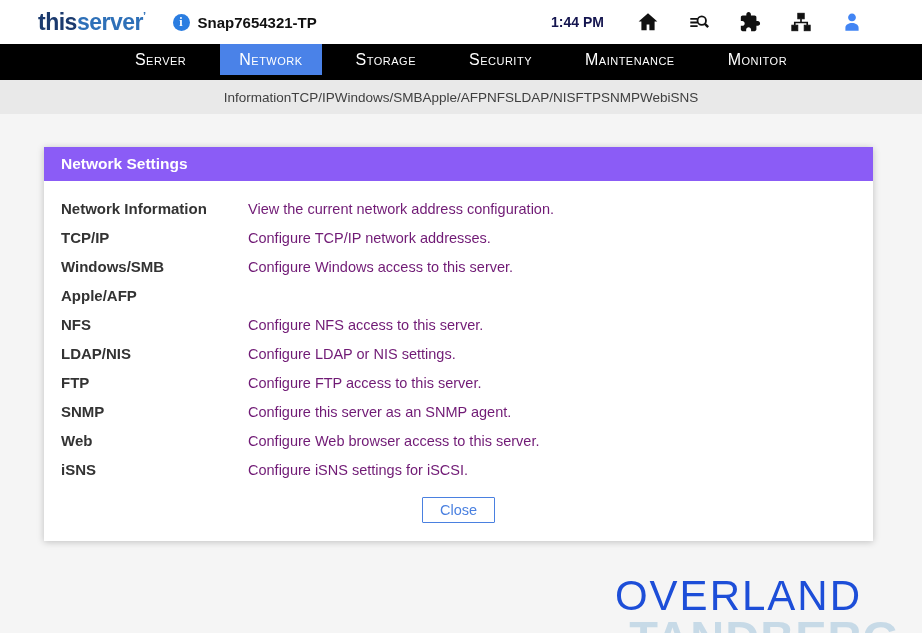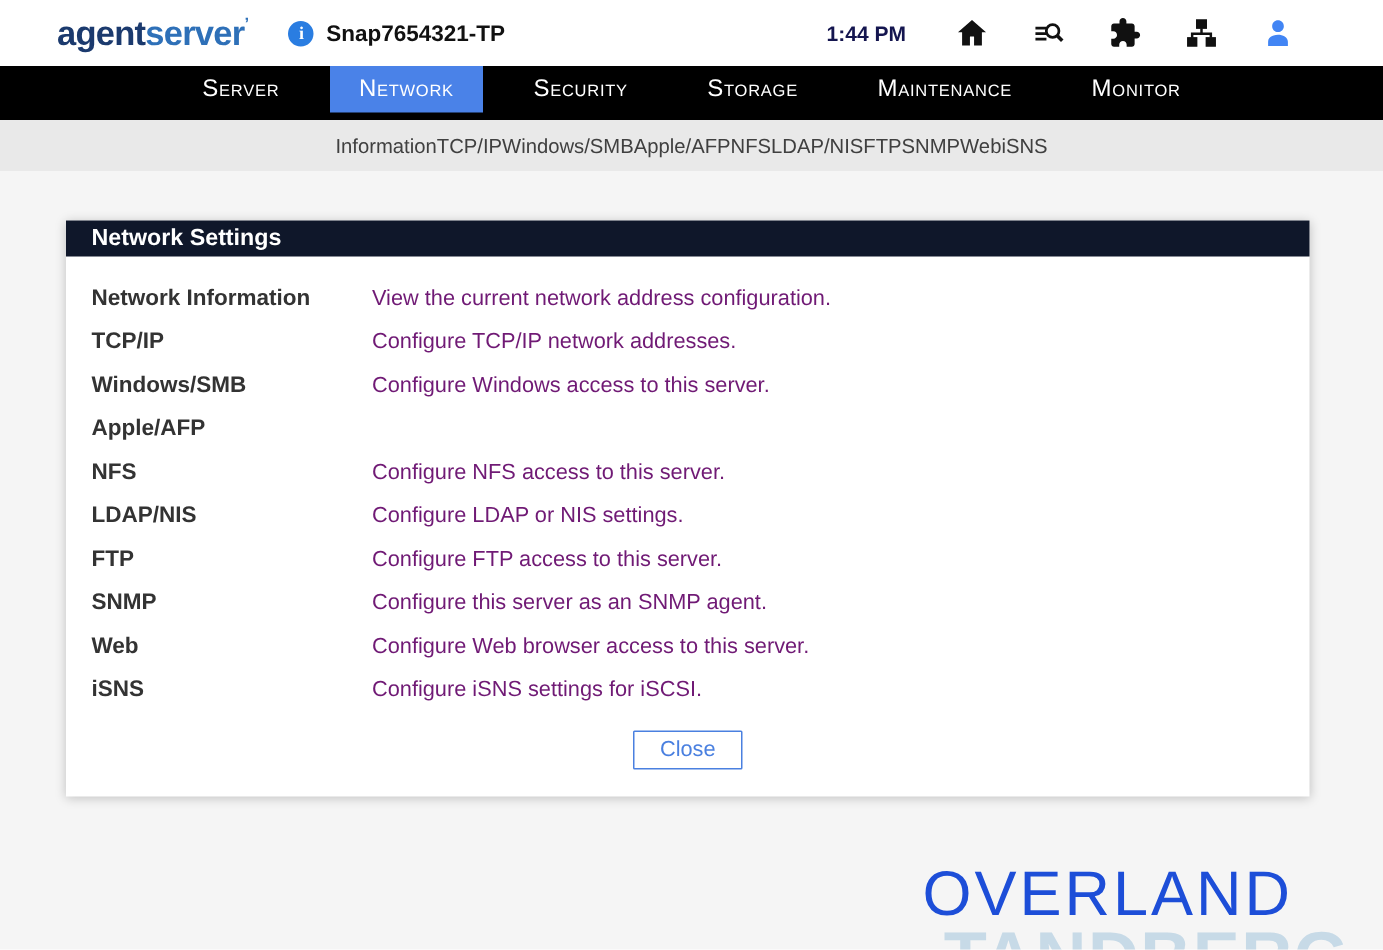--- a/index.html
+++ b/index.html
@@ -75,21 +75,21 @@
     color:#c7dae7;
   }
 
   .panel {
     position:relative; z-index:1;
     width:829px; margin:33px 0 0 44px;
     background:#fff;
     box-shadow:0 1px 7px rgba(0,0,0,0.22);
   }
   .panel-header {
-    height:24px; background:#0f172a;
+    height:34px; background:#8b5cf6;
     display:flex; align-items:center;
     padding-left:17px;
     color:#fff; font-size:15.5px; font-weight:700;margin-top:16px;
   }
   .panel-body { padding:13px 17px 18px 17px; }
   .setting-row { display:flex; align-items:center; height:29px; }
   .setting-label {
     width:187px; flex:none;
     font-size:15px; font-weight:700; color:#333;
     cursor:pointer;
@@ -101,21 +101,21 @@
     background:#fff; border:1px solid #4a80e0; color:#4a80e0;
     font-family:"Liberation Sans", sans-serif;
     font-size:14.5px; padding:4px 17px;
     cursor:pointer; border-radius:1px;
   }
 </style>
 </head>
 <body>
 
 <div class="topbar">
-  <div class="logo"><span class="p1">agent</span><span class="p2">server</span><span class="mark">’</span></div>
+  <div class="logo"><span class="p1">this</span><span class="p2">server</span><span class="mark">’</span></div>
 
   <div class="title-group">
     <span class="info-badge">i</span>
     <span class="server-name">Snap7654321-TP</span>
   </div>
 
   <div class="top-spacer"></div>
 
   <span class="time">1:44 PM</span>
 
@@ -149,22 +149,22 @@
       <svg viewBox="0 0 24 24">
           <path fill="#4285f4" d="M12 11.3c2.35 0 4.25-1.9 4.25-4.25S14.35 2.8 12 2.8 7.75 4.7 7.75 7.05 9.65 11.3 12 11.3zm0 1.9c-3.4 0-7.2 1.75-7.2 5.1v3.2h14.4v-3.2c0-3.35-3.8-5.1-7.2-5.1z"></path>
         </svg>
     </span>
   </div>
 </div>
 
 <div class="navbar">
   <div class="nav-item">Server</div>
   <div class="nav-item active">Network</div>
+  <div class="nav-item">Storage</div>
   <div class="nav-item">Security</div>
-  <div class="nav-item">Storage</div>
   <div class="nav-item">Maintenance</div>
   <div class="nav-item">Monitor</div>
 </div>
 
 <div class="subnav">
   <span class="subnav-item">Information</span>
   <span class="subnav-item">TCP/IP</span>
   <span class="subnav-item">Windows/SMB</span>
   <span class="subnav-item">Apple/AFP</span>
   <span class="subnav-item">NFS</span>

